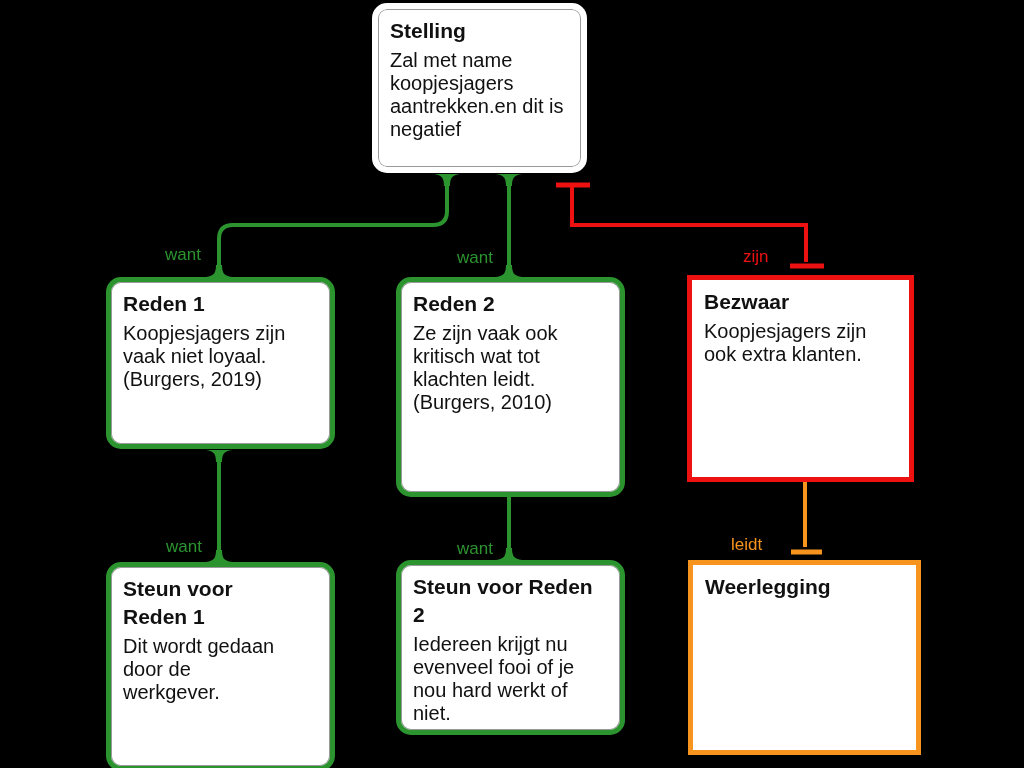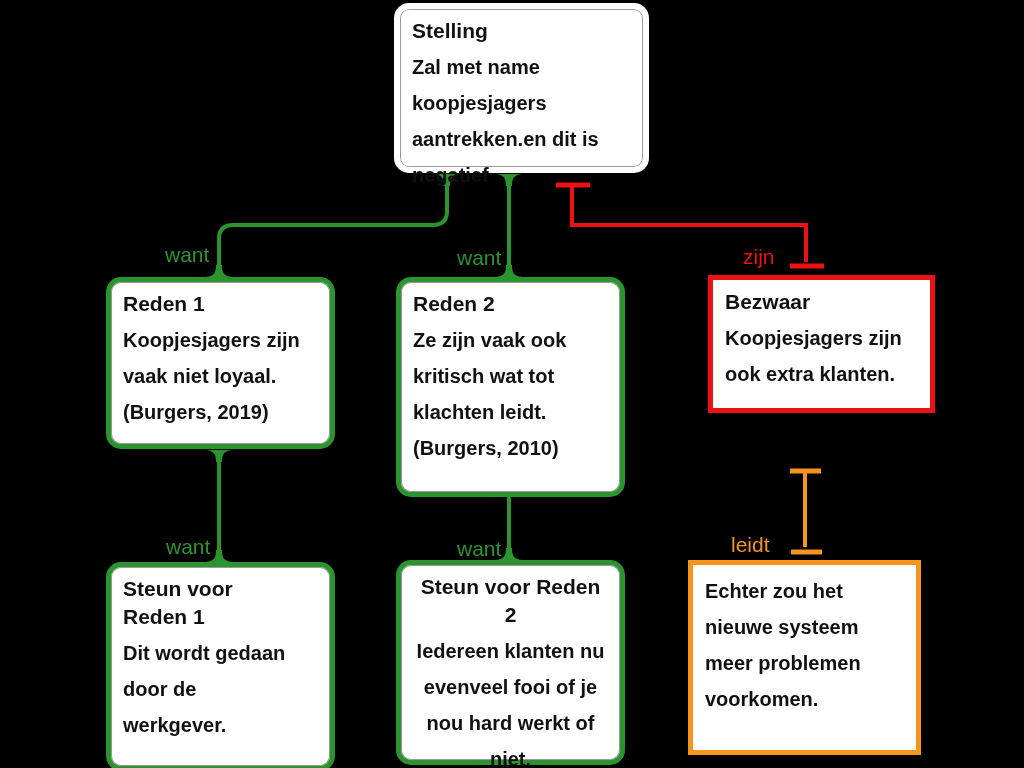--- a/index.html
+++ b/index.html
@@ -24,27 +24,27 @@
   .tbar-red{stroke:var(--c-red);stroke-width:5;}
   .stroke-orange{stroke:var(--c-orange);stroke-width:4;fill:none;}
   .tbar-orange{stroke:var(--c-orange);stroke-width:5;}
   .node{
     position:absolute;box-sizing:border-box;
     background:var(--c-box-fill);color:var(--c-text);
     padding:8px 12px;
     box-shadow:inset 0 0 0 1px var(--c-inner-line);
   }
   .node .title{font-weight:bold;font-size:21px;line-height:28px;margin:0 0 4px 0;white-space:pre-line;}
-  .node .body{font-size:20px;line-height:36px;white-space:pre-line;font-weight:bold;}
+  .node .body{font-size:20px;line-height:23px;white-space:pre-line;}
   .node.rounded{border-radius:15px;}
   .node.claim{border:6px solid #ffffff;}
   .node.green{border:5px solid var(--c-green);}
   .node.red{border:5px solid var(--c-red);box-shadow:none;}
   .node.orange{border:5px solid var(--c-orange);box-shadow:none;}
-  .lbl{position:absolute;font-size:21px;line-height:18px;}
+  .lbl{position:absolute;font-size:17px;line-height:18px;}
   .lbl-green{color:var(--c-green);}
   .lbl-red{color:var(--c-red);}
   .lbl-orange{color:var(--c-orange);}
 </style>
 </head>
 <body>
 
 <div class="canvas">
 
   <svg class="connectors" viewBox="0 0 1024 768" aria-hidden="true">
@@ -83,21 +83,21 @@
     </g>
   </svg>
 
   <div class="lbl lbl-green" style="left:165px;top:246px;">want</div>
   <div class="lbl lbl-green" style="left:457px;top:249px;">want</div>
   <div class="lbl lbl-green" style="left:166px;top:538px;">want</div>
   <div class="lbl lbl-green" style="left:457px;top:540px;">want</div>
   <div class="lbl lbl-red" style="left:743px;top:248px;">zijn</div>
   <div class="lbl lbl-orange" style="left:731px;top:536px;">leidt</div>
 
-  <div class="node claim rounded" style="left:394px;top:3px;width:255px;height:170px;">
+  <div class="node claim rounded" style="left:372px;top:3px;width:215px;height:170px;">
     <div class="title">Stelling</div>
     <div class="body">Zal met name
 koopjesjagers
 aantrekken.en dit is
 negatief</div>
   </div>
 
   <div class="node green rounded" style="left:106px;top:277px;width:229px;height:172px;">
     <div class="title">Reden 1</div>
     <div class="body">Koopjesjagers zijn
@@ -106,43 +106,40 @@
   </div>
 
   <div class="node green rounded" style="left:396px;top:277px;width:229px;height:220px;">
     <div class="title">Reden 2</div>
     <div class="body">Ze zijn vaak ook
 kritisch wat tot
 klachten leidt.
 (Burgers, 2010)</div>
   </div>
 
-  <div class="node red" style="left:708px;top:275px;width:227px;height:138px;">
+  <div class="node red" style="left:687px;top:275px;width:227px;height:207px;">
     <div class="title">Bezwaar</div>
     <div class="body">Koopjesjagers zijn
 ook extra klanten.</div>
   </div>
 
   <div class="node green rounded" style="left:106px;top:562px;width:229px;height:209px;">
     <div class="title">Steun voor
 Reden 1</div>
     <div class="body">Dit wordt gedaan
 door de
 werkgever.</div>
   </div>
 
-  <div class="node green rounded" style="left:396px;top:560px;width:229px;height:205px;text-align:center;">
+  <div class="node green rounded" style="left:396px;top:560px;width:229px;height:175px;">
     <div class="title">Steun voor Reden
 2</div>
-    <div class="body">Iedereen klanten nu
+    <div class="body">Iedereen krijgt nu
 evenveel fooi of je
 nou hard werkt of
 niet.</div>
   </div>
 
   <div class="node orange" style="left:688px;top:560px;width:233px;height:195px;">
-    <div class="body">Echter zou het
-nieuwe systeem
-meer problemen
-voorkomen.</div>
+    <div class="title">Weerlegging</div>
   </div>
 
 </div>
 
 </body></html>

